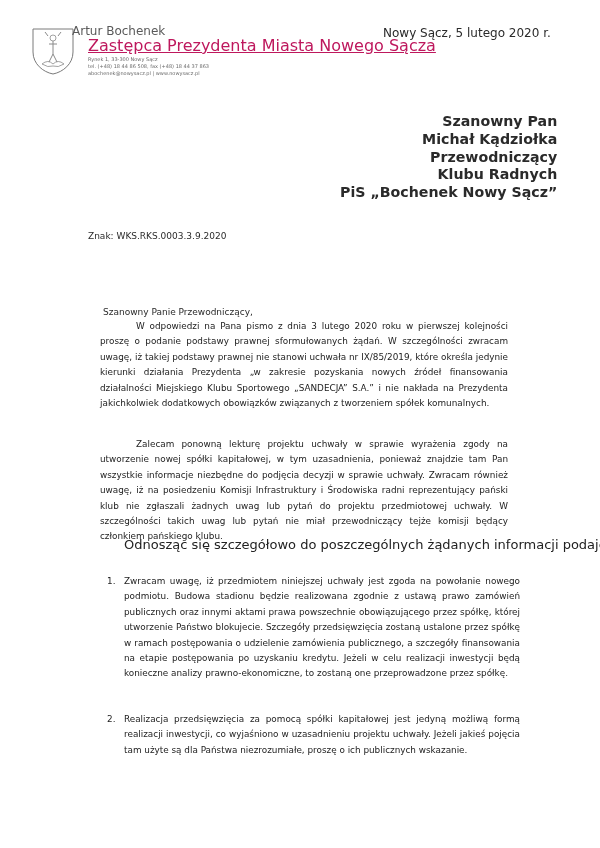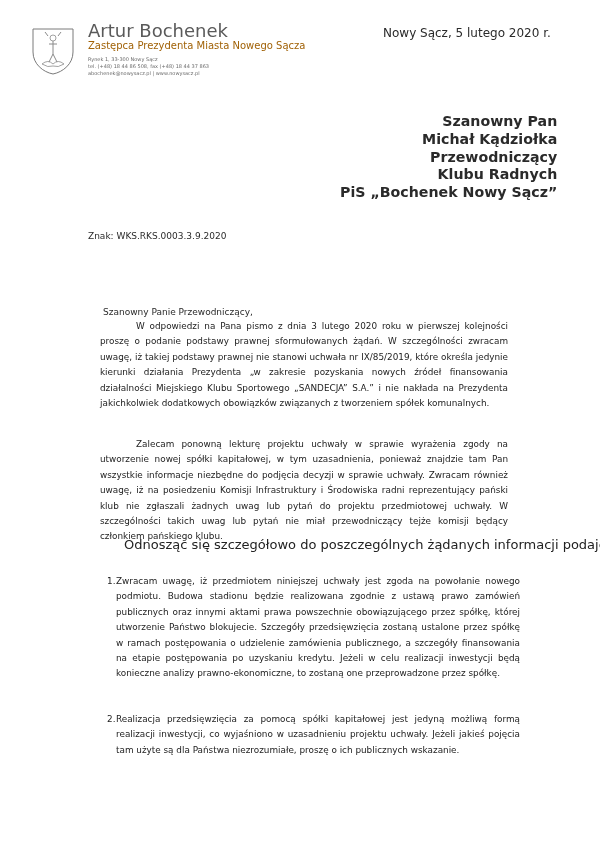--- a/index.html
+++ b/index.html
@@ -2,34 +2,34 @@
 <html><head>
   <meta charset="utf-8">
   <style>
     html, body { margin: 0; padding: 0; }
     body {
       width: 600px; height: 848px; background: #ffffff; position: relative; overflow: hidden;
       font-family: "DejaVu Sans", sans-serif; color: #1c1c1c;
     }
     .abs { position: absolute; }
     .crest { left: 30px; top: 26px; width: 46px; height: 50px; }
-    .hdr-name { left: 88px; top: 24px; font-size: 18px; color: #5a5a5a; line-height: 14px; white-space: nowrap; }
-    .hdr-title { left: 88px; top: 38px; font-size: 10px; color: #a16207; line-height: 15px; white-space: nowrap; }
+    .hdr-name { left: 72px; top: 24px; font-size: 12px; color: #5a5a5a; line-height: 14px; white-space: nowrap; }
+    .hdr-title { left: 88px; top: 38px; font-size: 16px; color: #be185d; line-height: 15px; white-space: nowrap; text-decoration: underline; }
     .hdr-small { left: 88px; font-size: 5px; color: #6a6a6a; line-height: 7px; white-space: nowrap; }
     .date { left: 383px; top: 26px; font-size: 12px; color: #2a2a2a; white-space: nowrap; }
     .addr { left: 340px; top: 113px; font-size: 14.2px; font-weight: bold; color: #2a2a2a; line-height: 17.8px; }
     .addr div { white-space: nowrap; text-align: right; }
     .sign { left: 88px; top: 231px; font-size: 9px; color: #2a2a2a; white-space: nowrap; }
     .salute { left: 103px; top: 279px; font-size: 9px; color: #2a2a2a; white-space: nowrap; margin-top: 28px; }
     .para { left: 88px; width: 432px; font-size: 8.85px; line-height: 15.4px; text-align: justify; color: #222; }
     .para p { margin: 12px; text-indent: 36px; }
     .intro { left: 88px; width: 432px; font-size: 13px; line-height: 15.4px; text-indent: 36px; color: #222; white-space: nowrap; }
     .li { left: 88px; width: 432px; font-size: 8.85px; line-height: 15.4px; color: #222; }
     .li .num { position: absolute; left: 19px; top: 0; }
-    .li .txt { margin-left: 28px; text-align: justify; }
+    .li .txt { margin-left: 36px; text-align: justify; }
   </style>
 </head>
 <body>
 
 <div class="abs crest">
   <svg width="46" height="50" viewBox="0 0 46 50">
     <path d="M3 3 H43 V26 C43 38 33 46 23 48 C13 46 3 38 3 26 Z" fill="none" stroke="#7a7a7a" stroke-width="1"></path>
     <circle cx="23" cy="12" r="3" fill="none" stroke="#8a8a8a" stroke-width="0.8"></circle>
     <path d="M18 10 L15 6 M28 10 L31 6 M23 15 L23 28 M19 18 L27 18 M23 28 L19 36 M23 28 L27 36" stroke="#8a8a8a" stroke-width="1" fill="none"></path>
     <path d="M12 38 Q18 33 23 38 Q28 33 34 38 Q28 42 23 40 Q18 42 12 38 Z" fill="none" stroke="#8a8a8a" stroke-width="0.8"></path>

